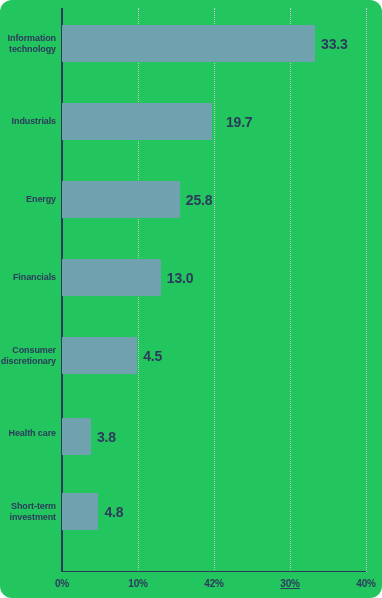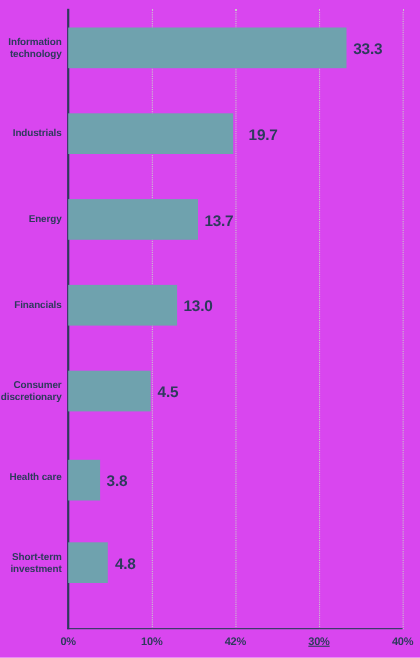--- a/index.html
+++ b/index.html
@@ -7,22 +7,23 @@
     padding: 0;
     background: #ffffff;
   }
   body {
     font-family: "Liberation Sans", sans-serif;
   }
   #chart-root {
     position: relative;
     width: 382px;
     height: 598px;
-    background: #d946ef;
+    background: #22c55e;
     overflow: hidden;
+    border-radius: 12px;
   }
 
   
 
   #plot {
     position: absolute;
     left: 62px;
     top: 8px;
     width: 304px;
     height: 564px;
@@ -146,21 +147,21 @@
       <div class="row" style="top: 25px; left: 62px; width: 320px;">
         <div class="bar" title="Information technology: 33.3" style="width: 253.08px;"></div>
         <div class="bar-value" style="left: 259.08px;">33.3</div>
       </div>
       <div class="row" style="top: 103px; left: 62px; width: 320px;">
         <div class="bar" title="Industrials: 19.7" style="width: 149.72px;"></div>
         <div class="bar-value" style="left: 164px;">19.7</div>
       </div>
       <div class="row" style="top: 181px; left: 62px; width: 320px;">
         <div class="bar" title="Energy: 15.5" style="width: 117.8px;"></div>
-        <div class="bar-value" style="left: 123.8px;">13.7</div>
+        <div class="bar-value" style="left: 123.8px;">25.8</div>
       </div>
       <div class="row" style="top: 259px; left: 62px; width: 320px;">
         <div class="bar" title="Financials: 13.0" style="width: 98.8px;"></div>
         <div class="bar-value" style="left: 104.8px;">13.0</div>
       </div>
       <div class="row" style="top: 337px; left: 62px; width: 320px;">
         <div class="bar" title="Consumer discretionary: 9.9" style="width: 75.24px;"></div>
         <div class="bar-value" style="left: 81.24px;">4.5</div>
       </div>
       <div class="row" style="top: 418px; left: 62px; width: 320px;">

